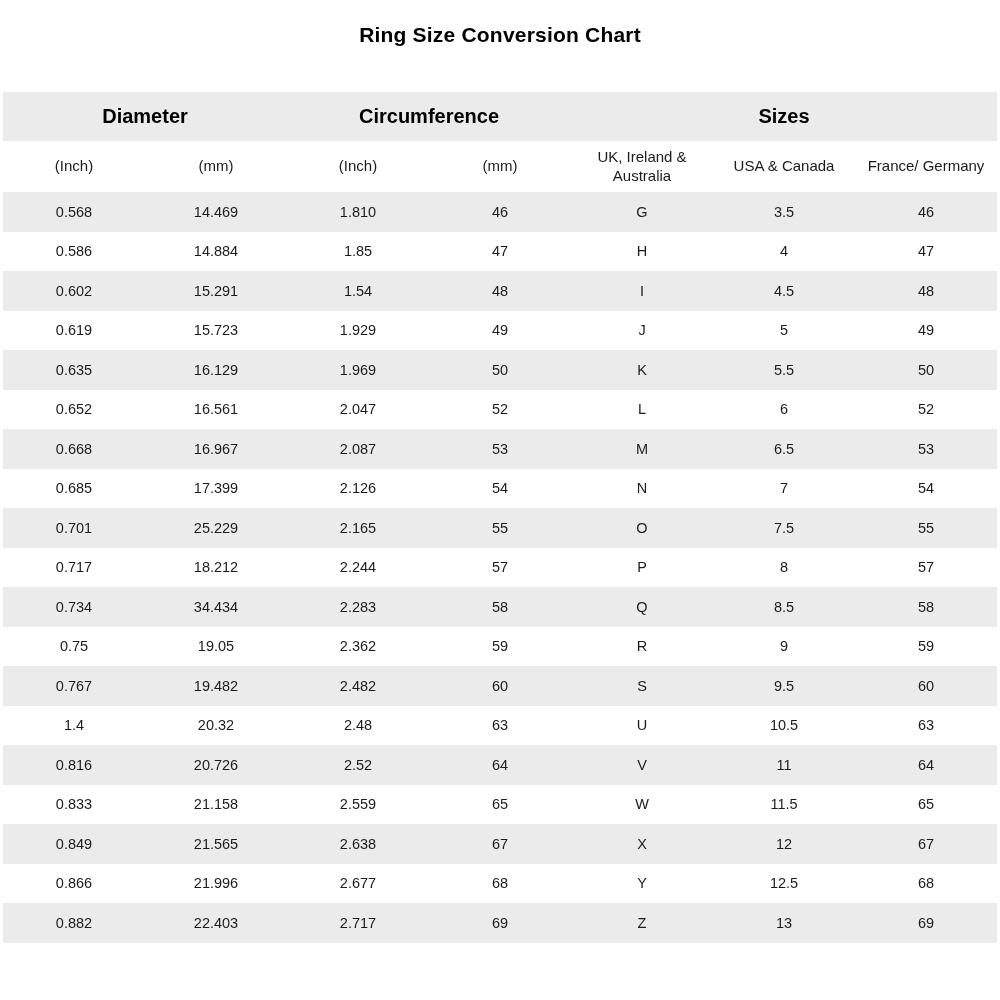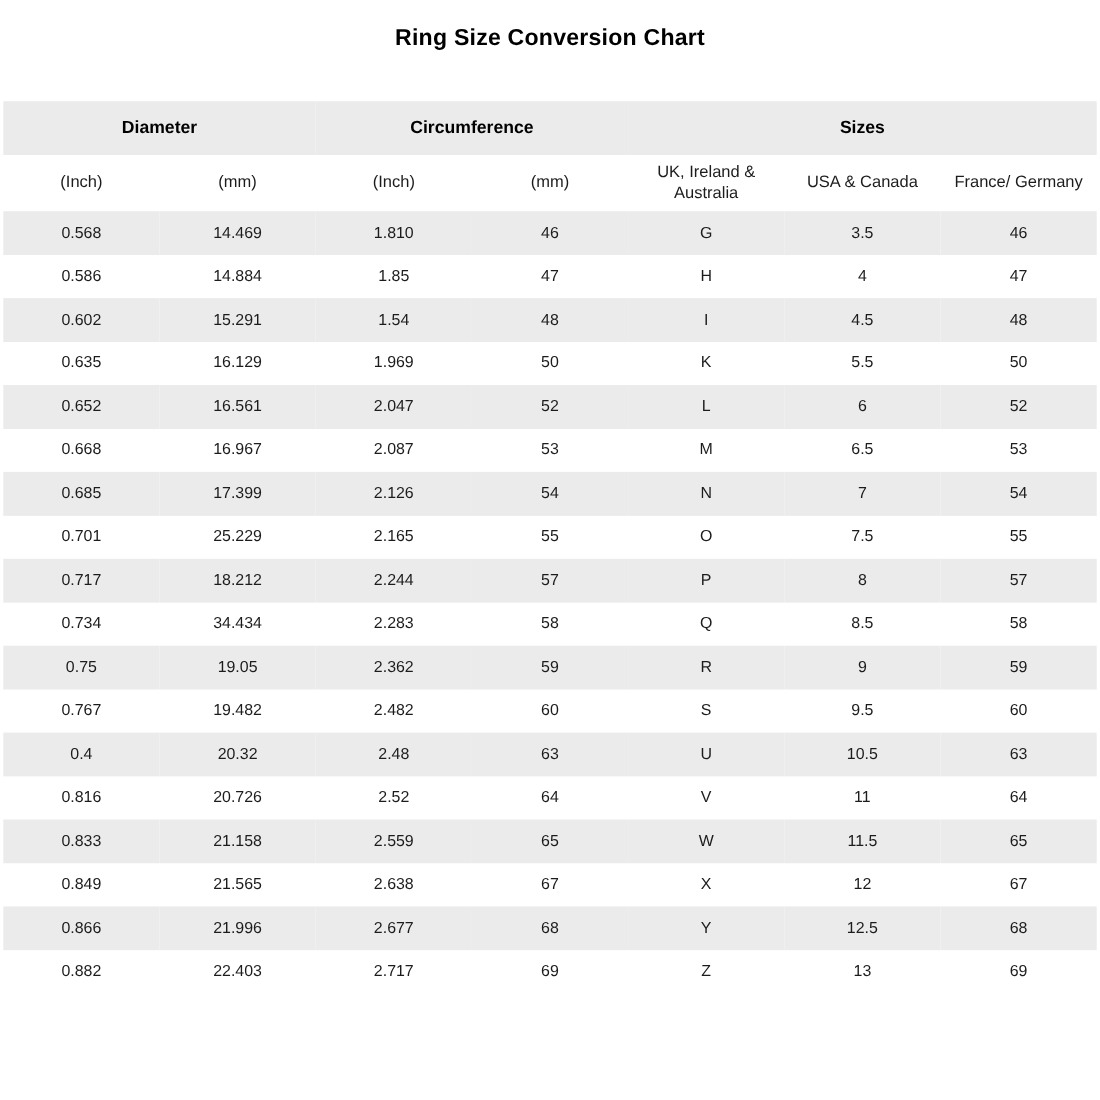--- a/index.html
+++ b/index.html
@@ -40,21 +40,21 @@
   table.ring-table th,
   table.ring-table td {
     padding: 0 4px;
     text-align: center;
     vertical-align: middle;
     border: none;
   }
   tr.group-header-row th {
     background: var(--band);
     height: 49px;
-    font-size: 16px;
+    font-size: 20px;
     font-weight: 700;
     color: #000000;
   }
   tr.column-header-row th {
     background: var(--bg);
     height: 51px;
     font-size: 15px;
     font-weight: 400;
     line-height: 1.25;
   }
@@ -111,20 +111,29 @@
         <tr>
       <td>0.602</td>
       <td>15.291</td>
       <td>1.54</td>
       <td>48</td>
       <td>I</td>
       <td>4.5</td>
       <td>48</td>
     </tr>
         <tr>
+      <td>0.619</td>
+      <td>15.723</td>
+      <td>1.929</td>
+      <td>49</td>
+      <td>J</td>
+      <td>5</td>
+      <td>49</td>
+    </tr>
+        <tr>
       <td>0.635</td>
       <td>16.129</td>
       <td>1.969</td>
       <td>50</td>
       <td>K</td>
       <td>5.5</td>
       <td>50</td>
     </tr>
         <tr>
       <td>0.652</td>
@@ -192,21 +201,21 @@
         <tr>
       <td>0.767</td>
       <td>19.482</td>
       <td>2.482</td>
       <td>60</td>
       <td>S</td>
       <td>9.5</td>
       <td>60</td>
     </tr>
         <tr>
-      <td>0.4</td>
+      <td>1.4</td>
       <td>20.32</td>
       <td>2.48</td>
       <td>63</td>
       <td>U</td>
       <td>10.5</td>
       <td>63</td>
     </tr>
         <tr>
       <td>0.816</td>
       <td>20.726</td>

